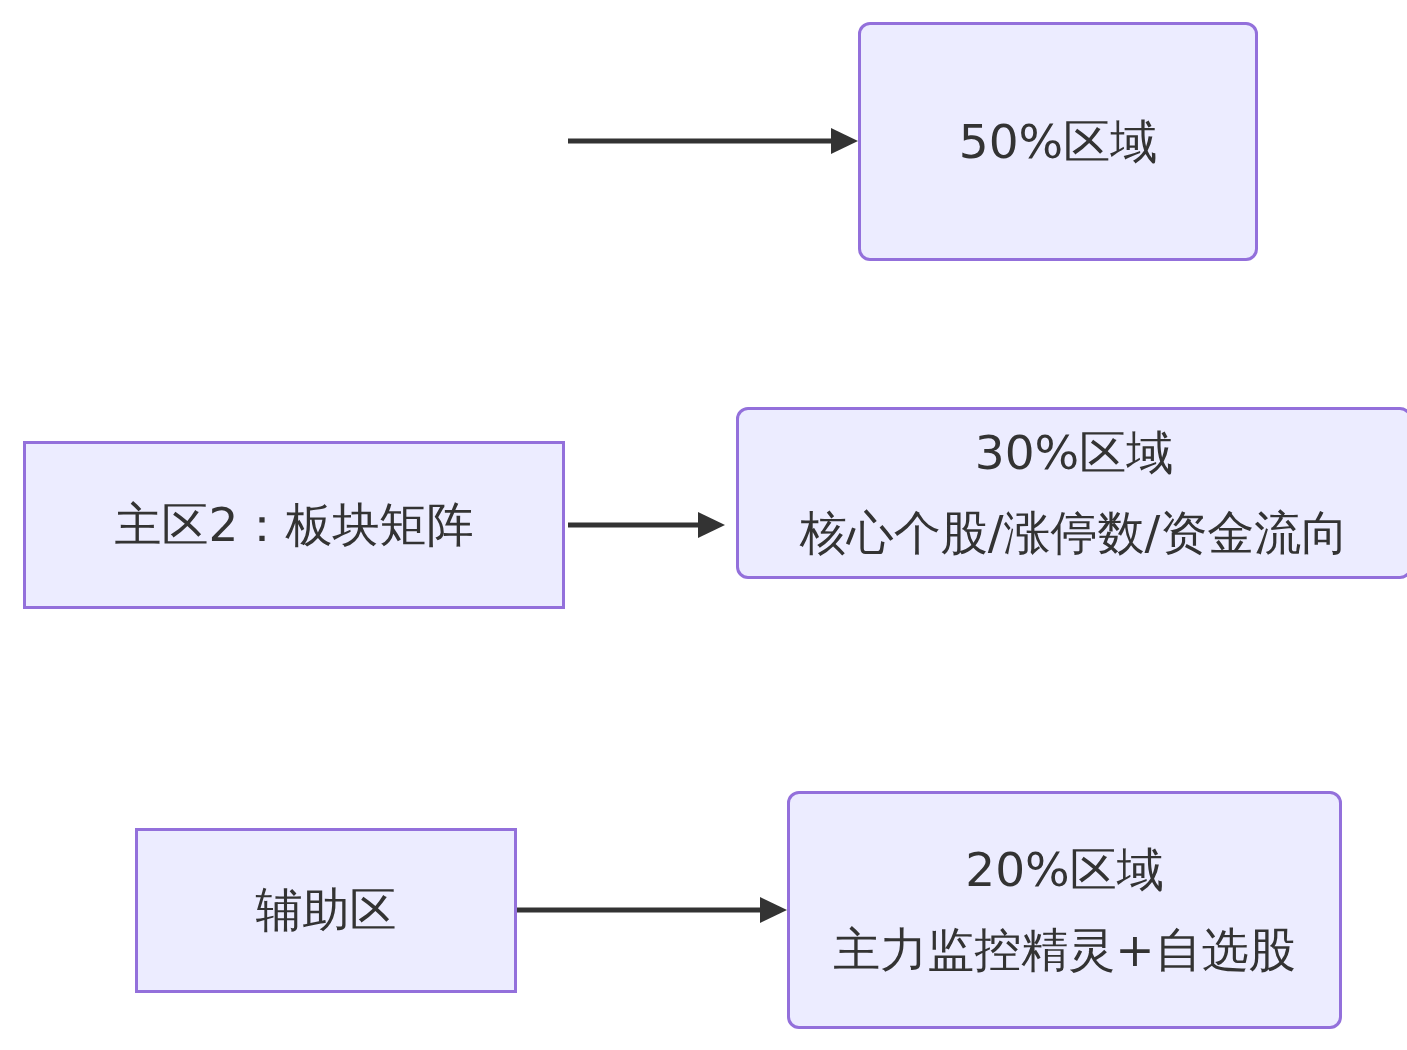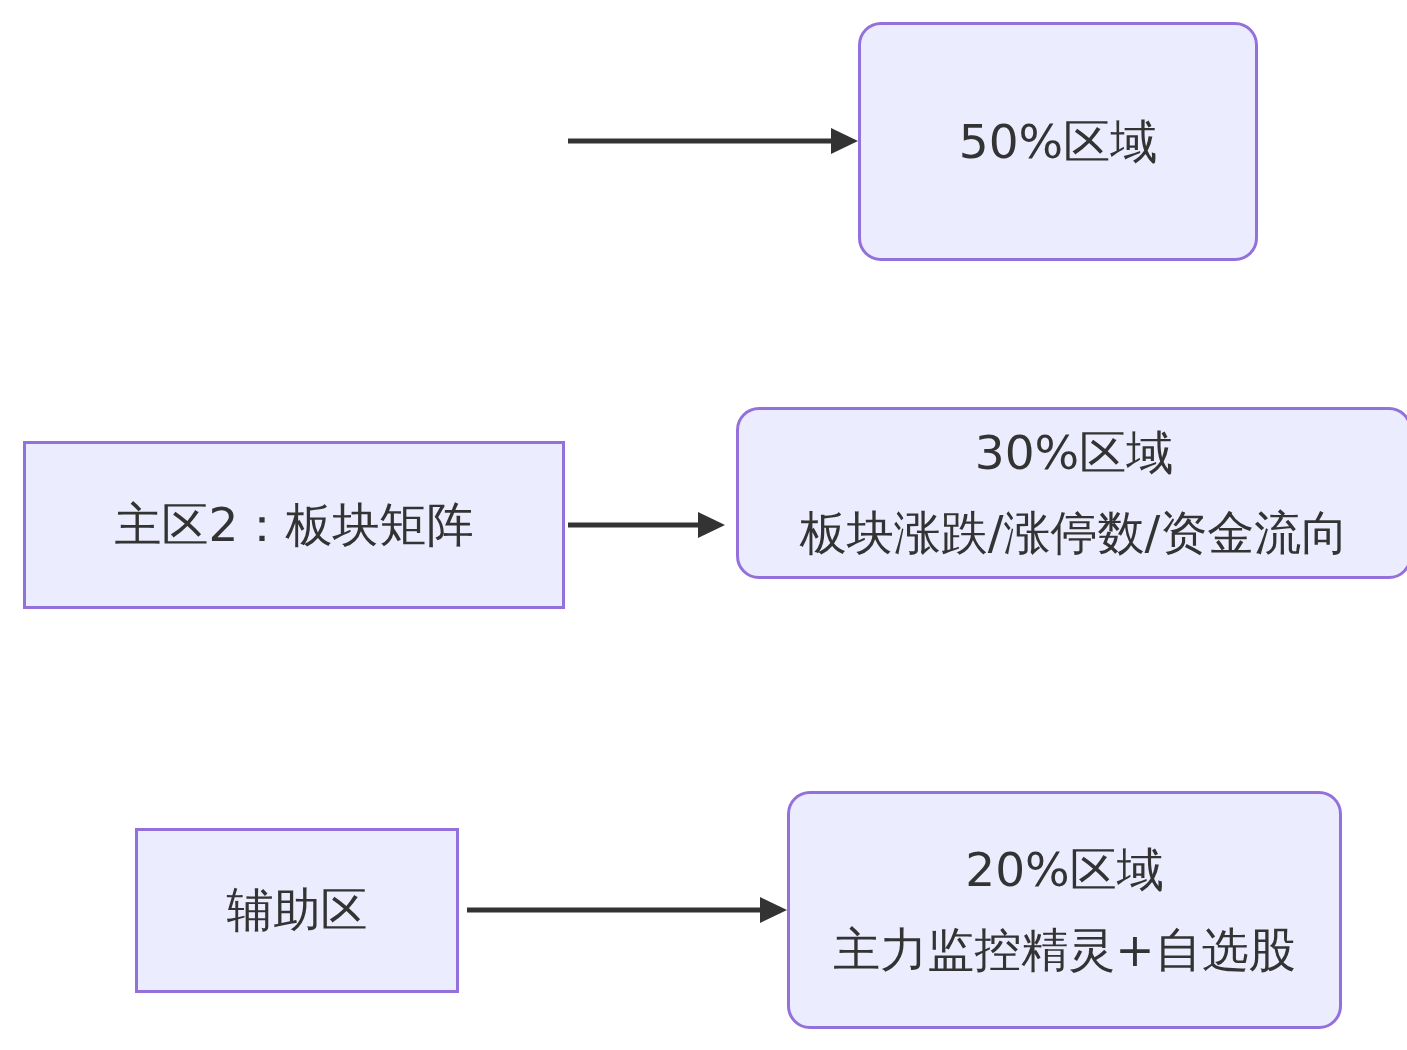--- a/index.html
+++ b/index.html
@@ -25,26 +25,26 @@
     display: flex;
     align-items: center;
     justify-content: center;
     background: var(--node-fill, #ECECFF);
     border: 3px solid var(--node-border, #9370DB);
     color: var(--text, #333333);
     font-size: 47px;
     text-align: center;
     line-height: 1.25;
   }
-  .node.round { border-radius: 23px; }
+  .node.round { border-radius: 12px; }
   .node .lines { line-height: 1.7; }
   
   #n1s { left: 23px;  top: 59px;  width: 542px; height: 163px; }
   #n2s { left: 23px;  top: 441px; width: 542px; height: 168px; justify-content: center; }
-  #n3s { left: 135px; top: 828px; width: 324px; height: 165px; }
+  #n3s { left: 135px; top: 828px; width: 382px; height: 165px; }
   
   #n1t { left: 858px; top: 22px;  width: 400px; height: 239px; }
   #n2t { left: 696px; top: 407px; width: 676px; height: 172px; margin-left: 40px; }
   #n3t { left: 787px; top: 791px; width: 555px; height: 238px; justify-content: center; }
 </style>
 </head>
 <body>
 
 <div class="canvas">
 
@@ -70,21 +70,21 @@
     </div>
   </div>
 
   <div class="node rect" id="n2s">
     <span>主区2：板块矩阵</span>
   </div>
 
   <div class="node round" id="n2t">
     <div class="lines">
       <div>30%区域</div>
-      <div>板块涨跌/涨停数/资金流向</div>
+      <div>核心个股/涨停数/资金流向</div>
     </div>
   </div>
 
   <div class="node rect" id="n3s">
     <span>辅助区</span>
   </div>
 
   <div class="node round" id="n3t">
     <div class="lines">
       <div>20%区域</div>

